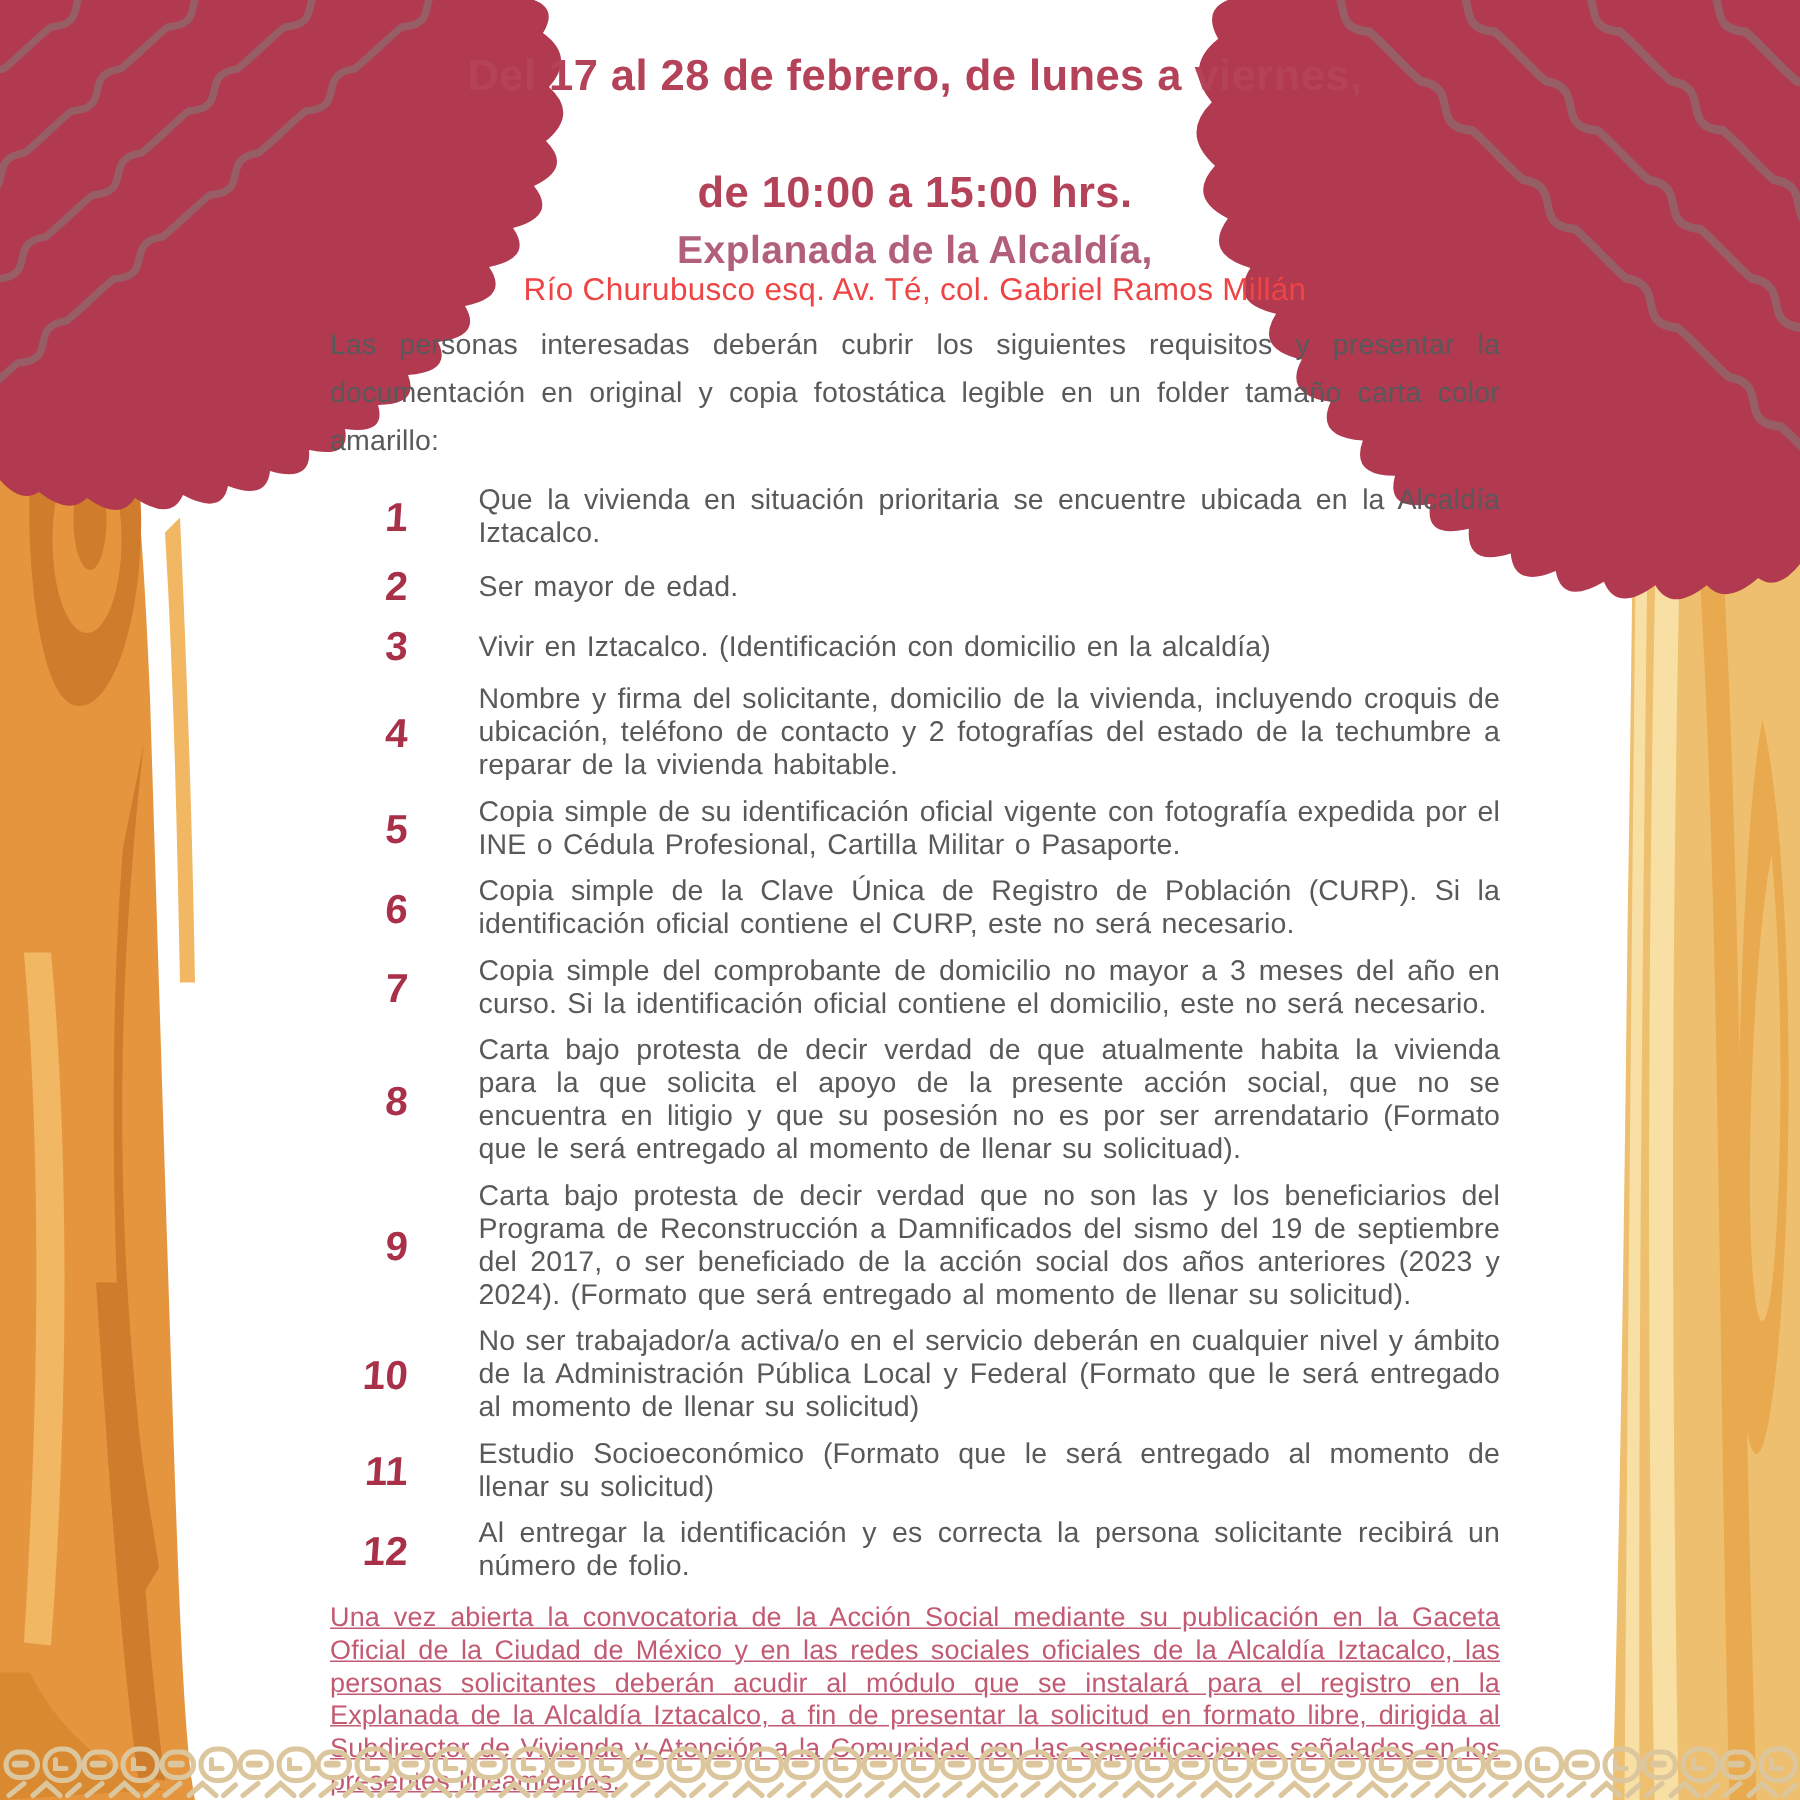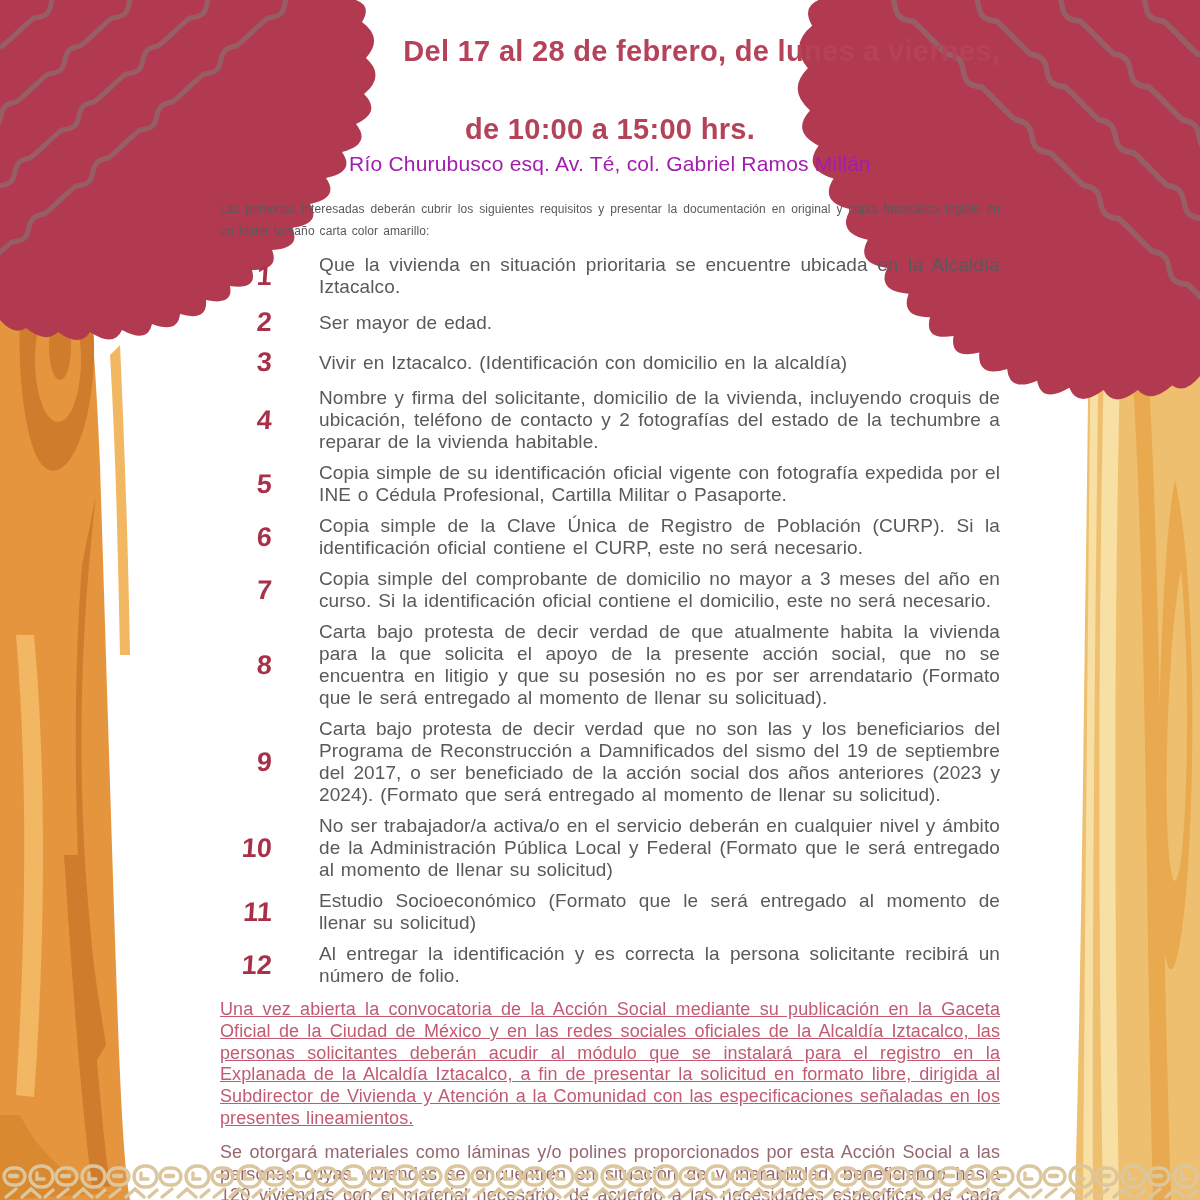--- a/index.html
+++ b/index.html
@@ -18,26 +18,26 @@
   .corner.left{left:0;width:560px;height:400px;}
   .corner.right{right:0;width:600px;height:470px;transform:scaleX(-1);}
   .corner svg,.pole svg{display:block;}
   .greca-strip{position:absolute;left:0;bottom:0;width:1200px;height:36px;z-index:5;}
   
   .content{
     position:absolute;left:220px;top:34px;width:780px;z-index:3;
     color:#58595b;
   }
   .hdr{ text-align:center; }
-  .hdr .l1{font-size:29px;line-height:34px;color:#b4435a;font-weight:bold;letter-spacing:.3px;text-align:right;}
+  .hdr .l1{font-size:29px;line-height:34px;color:#b4435a;font-weight:bold;letter-spacing:.3px;}
   .hdr .l2{font-size:29px;line-height:34px;color:#b4435a;font-weight:bold;letter-spacing:.3px;margin-bottom:5px;margin-top:44px;}
   .hdr .loc{font-size:26px;line-height:30px;color:#b2607a;font-weight:bold;letter-spacing:.3px;}
-  .hdr .addr{font-size:21px;line-height:25px;color:#a21caf;letter-spacing:.2px;margin-bottom:22px;}
+  .hdr .addr{font-size:21px;line-height:25px;color:#ef4444;letter-spacing:.2px;margin-bottom:9px;}
   .intro{
-    font-size:12px;line-height:22px;text-align:justify;
+    font-size:19px;line-height:32px;text-align:justify;
     letter-spacing:.1px;word-spacing:1.5px;margin:0 0 12px 0;
   }
   .req{display:flex;align-items:center;margin-bottom:9px;}
   .req .num{
     flex:0 0 68px;text-align:right;padding-right:16px;box-sizing:border-box;
     font-size:27px;font-weight:bold;color:#a93049;
     transform:skewX(-4deg);
   }
   .req .txt{
     flex:1;font-size:19px;line-height:22px;text-align:justify;
@@ -102,20 +102,21 @@
           <path d="M144,-10 C118,-6 140,16 112,18 C106,22 84,44 80,46 C54,50 76,72 48,74 C42,78 20,100 16,102 C-10,106 12,128 -16,130 C-22,134 -44,156 -48,158 C-74,162 -52,184 -80,186 C-86,190 -108,212 -112,214 C-138,218 -116,240 -144,242 C-150,246 -172,268 -176,270 C-202,274 -180,296 -208,298 C-214,302 -236,324 -240,326 C-266,330 -244,352 -272,354 C-278,358 -300,380 -304,382 C-330,386 -308,408 -336,410 C-342,414 -364,436 -368,438"></path>
           <path d="M66,-10 C40,-6 62,16 34,18 C28,22 6,44 2,46 C-24,50 -2,72 -30,74 C-36,78 -58,100 -62,102 C-88,106 -66,128 -94,130 C-100,134 -122,156 -126,158 C-152,162 -130,184 -158,186 C-164,190 -186,212 -190,214 C-216,218 -194,240 -222,242 C-228,246 -250,268 -254,270 C-280,274 -258,296 -286,298 C-292,302 -314,324 -318,326 C-344,330 -322,352 -350,354 C-356,358 -378,380 -382,382 C-408,386 -386,408 -414,410 C-420,414 -442,436 -446,438"></path>
         </g>
     </svg>
   </div>
 
   <div class="content">
     <div class="hdr">
       <div class="l1">Del 17 al 28 de febrero, de lunes a viernes,</div>
       <div class="l2">de 10:00 a 15:00 hrs.</div>
+      <div class="loc">Explanada de la Alcaldía,</div>
       <div class="addr">Río Churubusco esq. Av. Té, col. Gabriel Ramos Millán</div>
     </div>
 
     <p class="intro">Las personas interesadas deberán cubrir los siguientes requisitos y presentar la documentación en original y copia fotostática legible en un folder tamaño carta color amarillo:</p>
 
     <div class="req">
       <div class="num">1</div>
       <div class="txt">Que la vivienda en situación prioritaria se encuentre ubicada en la Alcaldía Iztacalco.</div>
     </div>
     <div class="req">

